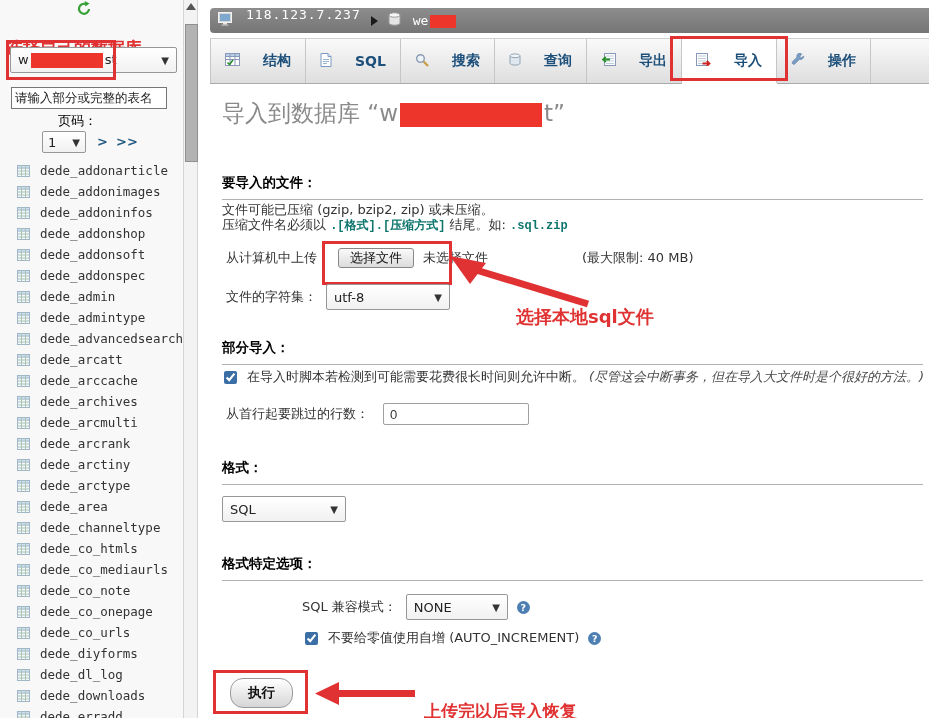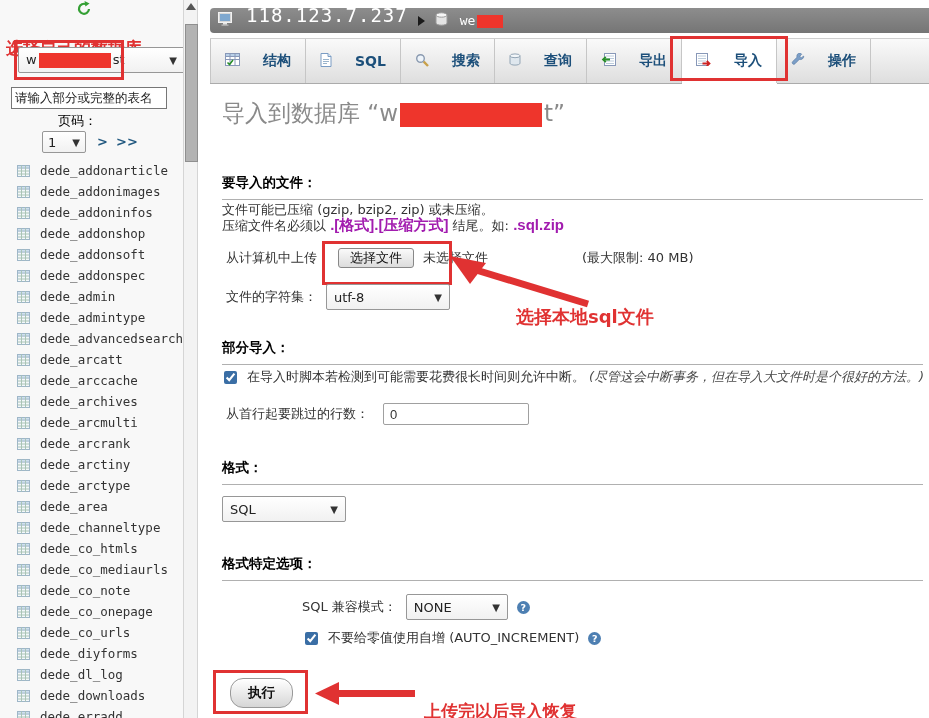--- a/index.html
+++ b/index.html
@@ -4,21 +4,21 @@
 <style>
   html,body{margin:0;padding:0;}
   body{
     width:929px;height:718px;position:relative;overflow:hidden;
     background:#fff;font-family:"DejaVu Sans","Liberation Sans",sans-serif;
     font-size:13px;color:#222;
   }
   
   #sidebar{position:absolute;left:0;top:0;width:183px;height:718px;background:#f8f8f8;}
   .refresh-wrap{position:absolute;left:76px;top:1px;}
-  .db-select-wrap{position:absolute;left:18px;top:47px;width:167px;height:26px;}
+  .db-select-wrap{position:absolute;left:10px;top:47px;width:167px;height:26px;}
   .fselect{
     box-sizing:border-box;height:100%;width:100%;
     background:linear-gradient(#ffffff,#f1f1f1);
     border:1px solid #979797;border-radius:2px;
     display:flex;align-items:center;padding:0 7px;color:#222;
   }
   .fselect .arr{margin-left:auto;font-size:10px;color:#333;}
   .redact-inline{display:inline-block;background:#ee352c;vertical-align:middle;}
   .filter-input{
     position:absolute;left:11px;top:87px;width:148px;height:20px;
@@ -39,21 +39,21 @@
   #scroll-up{position:absolute;left:186px;top:3px;width:0;height:0;border-left:5px solid transparent;border-right:5px solid transparent;border-bottom:7px solid #555;cursor:pointer;}
   #scroll-thumb{position:absolute;left:185px;top:24px;width:11px;height:136px;background:#b3b3b3;border:1px solid #8f8f8f;cursor:grab;}
   
   #main{position:absolute;left:198px;top:0;width:731px;height:718px;background:#fff;}
   #topbar{
     position:absolute;left:12px;right:0;top:8px;height:25px;
     background:linear-gradient(#8d8d8d,#757575);border-radius:4px 0 0 4px;
     display:flex;align-items:center;color:#fff;padding-left:8px;box-sizing:border-box;
   }
   #topbar .crumb{display:flex;align-items:center;gap:6px;cursor:pointer;}
-  #topbar .ip{font-family:"DejaVu Sans Mono","Liberation Mono",monospace;letter-spacing:1px;font-size:19px;margin:0 10px 12px 6px;}
+  #topbar .ip{font-family:"DejaVu Sans Mono","Liberation Mono",monospace;letter-spacing:1px;font-size:13px;margin:0 10px 12px 6px;}
   .crumb-arrow{width:0;height:0;border-top:5px solid transparent;border-bottom:5px solid transparent;border-left:7px solid #1a1a1a;margin-right:10px;}
   #topbar .dbname{font-family:"DejaVu Sans Mono","Liberation Mono",monospace;font-size:13px;margin-left:6px;}
   #tabbar{
     position:absolute;left:12px;right:0;top:38px;height:46px;
     background:linear-gradient(#fafafa,#dedede);
     border-top:1px solid #cfcfcf;border-bottom:1px solid #ababab;
     display:flex;box-sizing:border-box;
   }
   .tab{
     position:relative;display:flex;align-items:center;gap:23px;padding:0 14px;
@@ -66,21 +66,21 @@
   #page-title .redact-inline{width:142px;height:24px;margin:0 2px;}
   .section-h{
     position:absolute;left:24px;width:calc(100% - 30px);box-sizing:border-box;
     font-weight:bold;font-size:13.5px;color:#000;
     border-bottom:1px solid #b0b0b0;padding-bottom:7px;
   }
   #sec-file{top:174px;} #sec-partial{top:339px;} #sec-format{top:459px;} #sec-fmtopt{top:555px;}
   .pline{position:absolute;left:24px;white-space:nowrap;color:#333;}
   #p-compress{top:201px;}
   #p-rule{top:216px;}
-  #p-rule b{font-family:Liberation Sans, sans-serif;font-size:15px;color:#a21caf;}
+  #p-rule b{font-family:Liberation Mono, monospace;font-size:12px;color:#0f766e;}
   .frow{position:absolute;display:flex;align-items:center;white-space:nowrap;color:#333;}
   #row-upload{left:28px;top:242px;height:32px;}
   #row-charset{left:28px;top:283px;height:28px;}
   #row-interrupt{left:26px;top:368px;right:0;overflow:hidden;}
   #row-skip{left:28px;top:400px;height:28px;}
   #row-compat{left:104px;top:593px;height:28px;}
   #row-autoinc{left:107px;top:628px;height:20px;}
   .file-btn-wrap{position:relative;margin-left:8px;}
   .file-btn{
     border:1px solid #888;border-radius:3px;background:linear-gradient(#fafafa,#dcdcdc);

